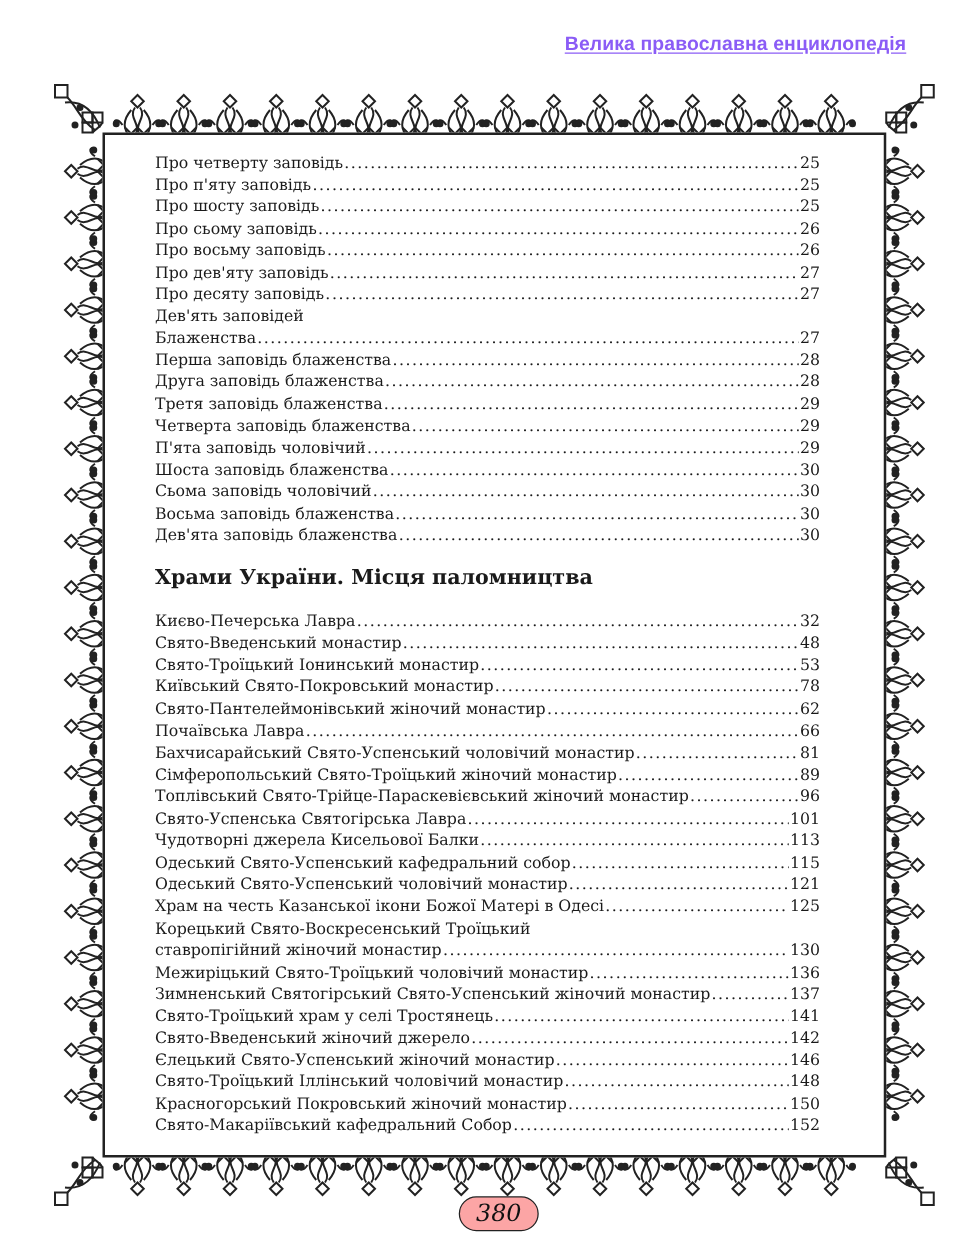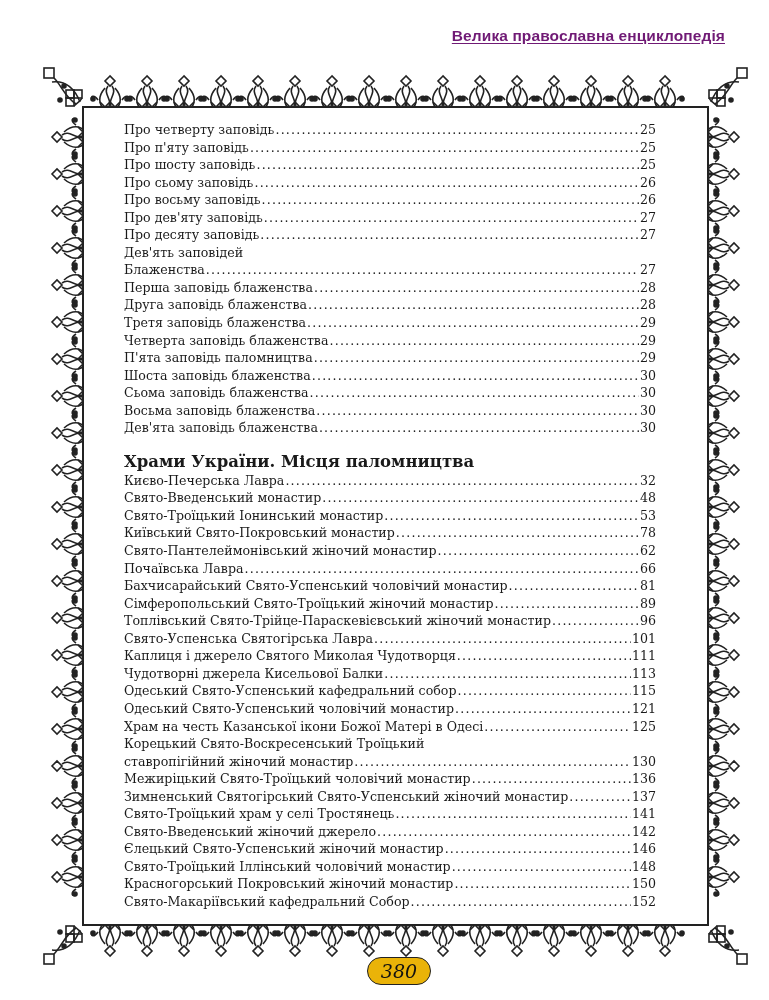--- a/index.html
+++ b/index.html
@@ -1,28 +1,28 @@
 <!DOCTYPE html>
 <html><head>
 <meta charset="utf-8">
 <style>
   html, body { margin: 0; padding: 0; background: #ffffff; }
   body { width: 769px; height: 1000px; position: relative; overflow: hidden; font-family: "DejaVu Serif", "Liberation Serif", serif; color: #1a1a1a; }
-  .running-head { position: absolute; top: 27px; right: 44px; font-family: "Liberation Sans", "DejaVu Sans", sans-serif; font-weight: bold; font-size: 15.5px; text-decoration: underline; text-underline-offset: 2px; color: #701a75; letter-spacing: 0.1px; }
+  .running-head { position: absolute; top: 27px; right: 44px; font-family: "Liberation Sans", "DejaVu Sans", sans-serif; font-weight: bold; font-size: 15.5px; text-decoration: underline; text-underline-offset: 2px; color: #8b5cf6; letter-spacing: 0.1px; }
   .frame { position: absolute; left: 82px; top: 106px; width: 627px; height: 820px; border: 2px solid #222; box-sizing: border-box; background: #fff; }
   .ornament-svg { position: absolute; left: 0; top: 0; width: 769px; height: 1000px; pointer-events: none; }
   .toc { position: absolute; left: 124px; top: 121px; width: 532px; }
   .toc-row { display: flex; align-items: baseline; font-size: 12.6px; line-height: 17.55px; height: 17.55px; white-space: nowrap; }
   .toc-row .title { flex: 0 0 auto; }
   .toc-row .dots { flex: 1 1 auto; overflow: hidden; margin: 0 1px; }
   .toc-row .dots::after { content: "......................................................................................................................................................................................................................"; letter-spacing: 1.2px; }
   .toc-row .page { flex: 0 0 auto; }
   .toc-row.nodots .dots::after { content: ""; }
-  .section-heading { font-weight: bold; font-size: 16.5px; line-height: 20px; margin-top: 15px; margin-bottom: 0; }
-  .page-number { position: absolute; left: 367px; top: 957px; width: 62px; height: 26px; border: 1.5px solid #222; border-radius: 14px; background: #eab308; font-family: "DejaVu Serif", "Liberation Serif", serif; font-style: italic; font-size: 19px; line-height: 26px; text-align: center; color: #111; }
+  .section-heading { font-weight: bold; font-size: 16.5px; line-height: 20px; margin-top: 15px; margin-bottom: 16px; }
+  .page-number { position: absolute; left: 367px; top: 957px; width: 62px; height: 26px; border: 1.5px solid #222; border-radius: 14px; background: #fca5a5; font-family: "DejaVu Serif", "Liberation Serif", serif; font-style: italic; font-size: 19px; line-height: 26px; text-align: center; color: #111; }
 </style>
 </head>
 <body>
 
 <div class="running-head">Велика православна енциклопедія</div>
 
 <svg class="ornament-svg" xmlns="http://www.w3.org/2000/svg" viewBox="0 0 769 1000">
   <defs>
 
     <g id="motif-top" fill="none" stroke="#222" stroke-width="1.6">
@@ -215,31 +215,31 @@
         <span class="title">Третя заповідь блаженства</span>
         <span class="dots"></span>
         <span class="page">29</span>
       </div>
       <div class="toc-row">
         <span class="title">Четверта заповідь блаженства</span>
         <span class="dots"></span>
         <span class="page">29</span>
       </div>
       <div class="toc-row">
-        <span class="title">П'ята заповідь паломництва</span>
+        <span class="title">П'ята заповідь чоловічий</span>
         <span class="dots"></span>
         <span class="page">29</span>
       </div>
       <div class="toc-row">
         <span class="title">Шоста заповідь блаженства</span>
         <span class="dots"></span>
         <span class="page">30</span>
       </div>
       <div class="toc-row">
-        <span class="title">Сьома заповідь блаженства</span>
+        <span class="title">Сьома заповідь чоловічий</span>
         <span class="dots"></span>
         <span class="page">30</span>
       </div>
       <div class="toc-row">
         <span class="title">Восьма заповідь блаженства</span>
         <span class="dots"></span>
         <span class="page">30</span>
       </div>
       <div class="toc-row">
         <span class="title">Дев'ята заповідь блаженства</span>
@@ -293,25 +293,20 @@
         <span class="title">Топлівський Свято-Трійце-Параскевієвський жіночий монастир</span>
         <span class="dots"></span>
         <span class="page">96</span>
       </div>
       <div class="toc-row">
         <span class="title">Свято-Успенська Святогірська Лавра</span>
         <span class="dots"></span>
         <span class="page">101</span>
       </div>
       <div class="toc-row">
-        <span class="title">Каплиця і джерело Святого Миколая Чудотворця</span>
-        <span class="dots"></span>
-        <span class="page">111</span>
-      </div>
-      <div class="toc-row">
         <span class="title">Чудотворні джерела Кисельової Балки</span>
         <span class="dots"></span>
         <span class="page">113</span>
       </div>
       <div class="toc-row">
         <span class="title">Одеський Свято-Успенський кафедральний собор</span>
         <span class="dots"></span>
         <span class="page">115</span>
       </div>
       <div class="toc-row">

